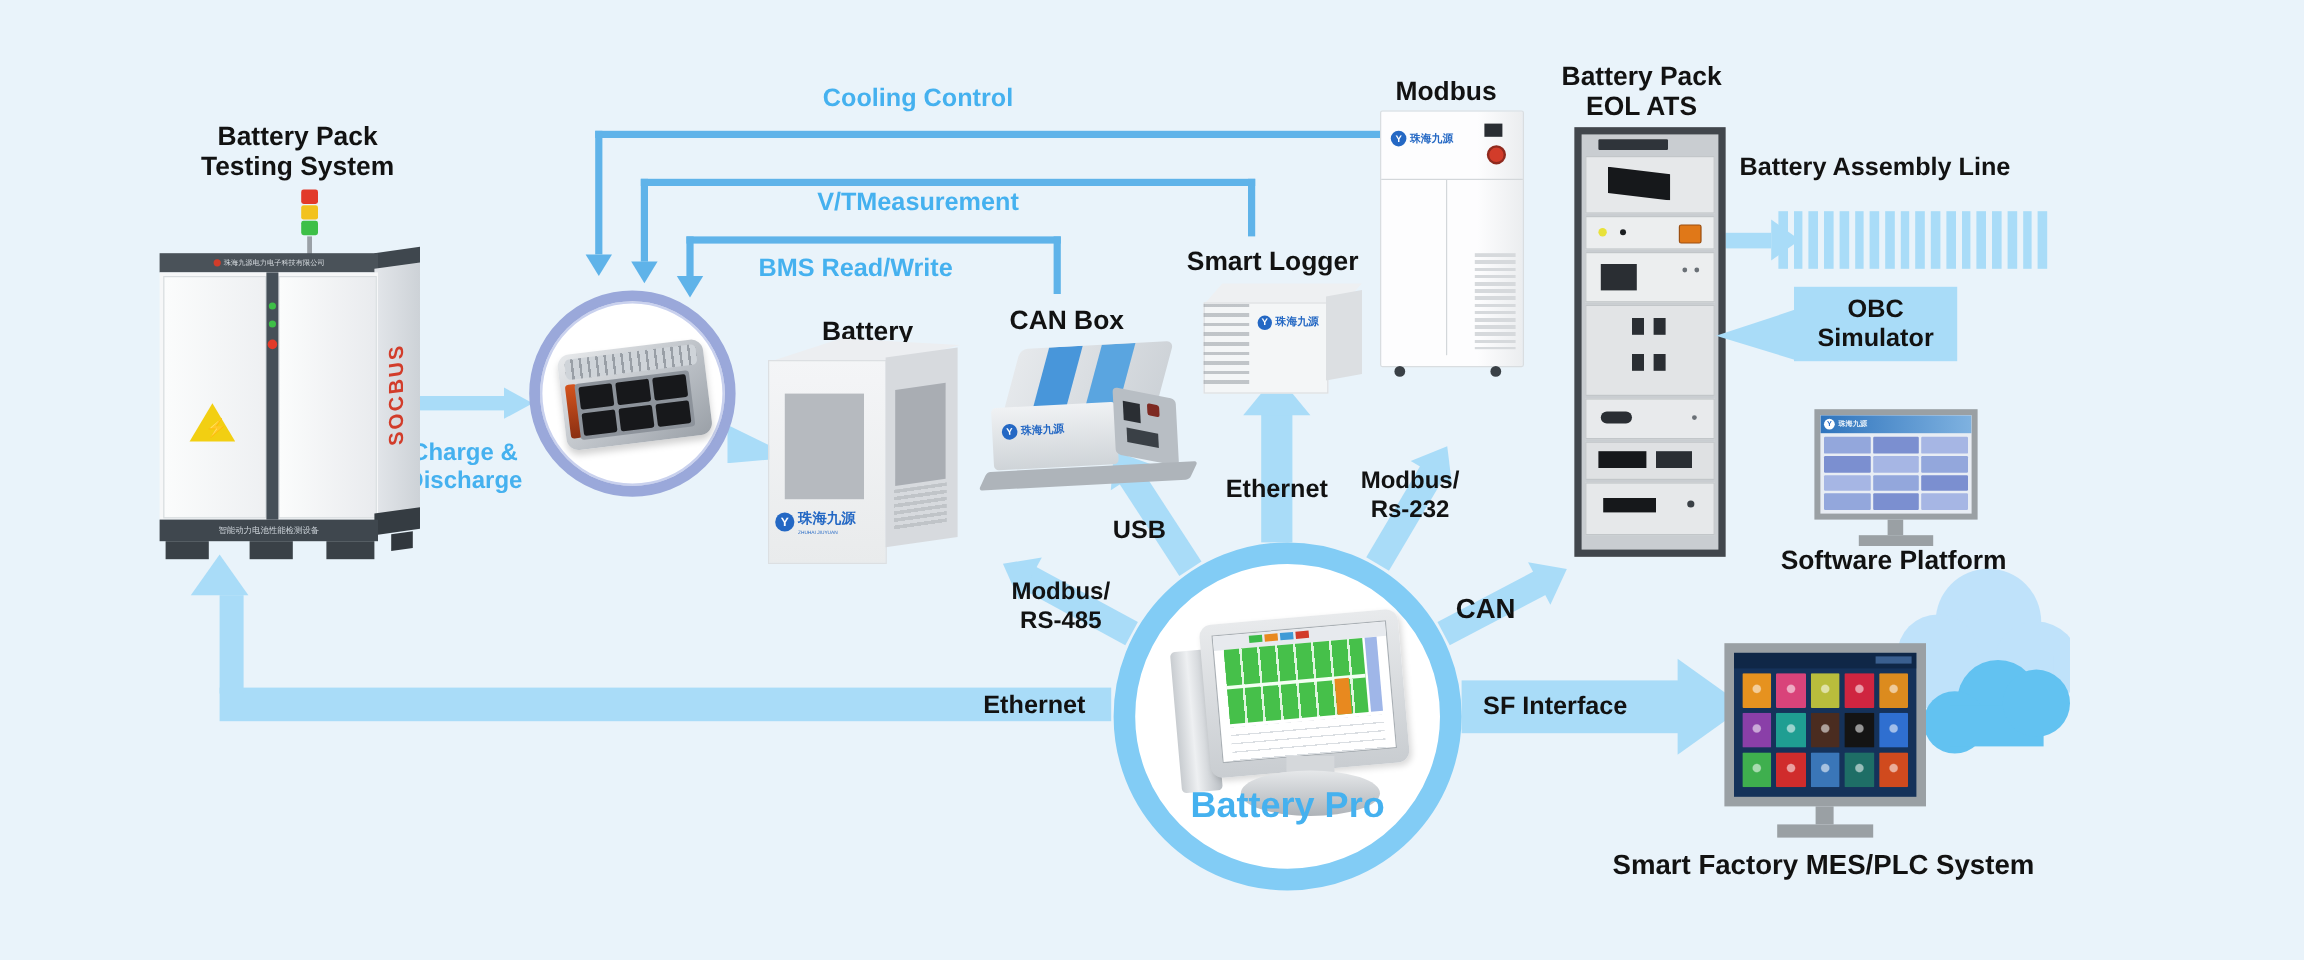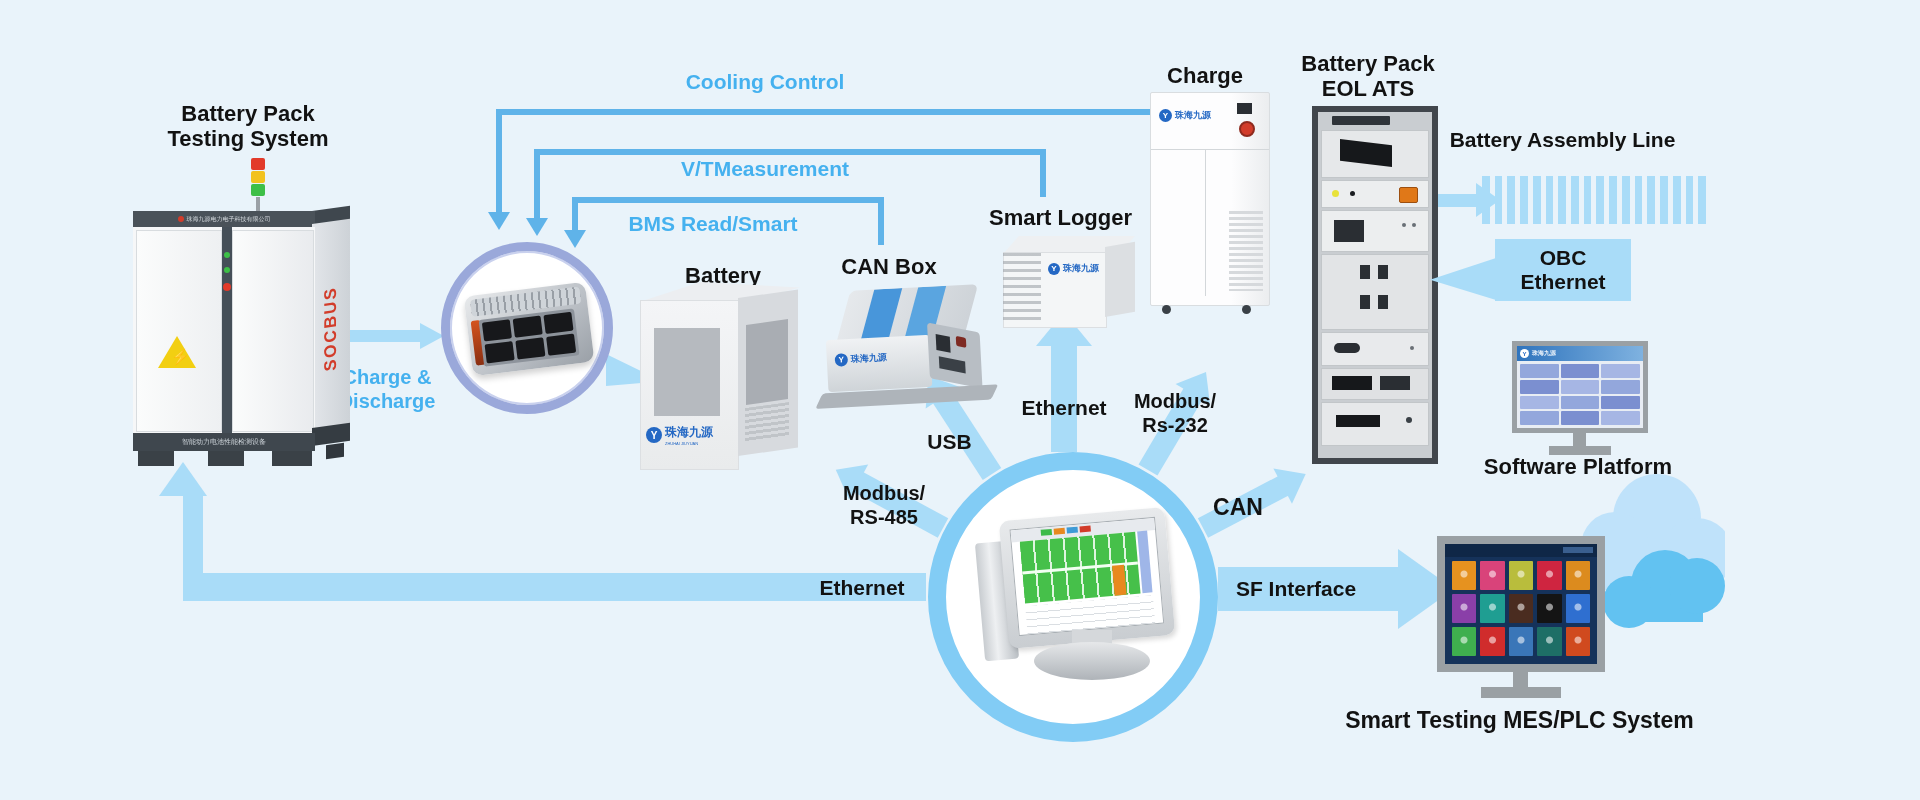--- a/index.html
+++ b/index.html
@@ -99,21 +99,21 @@
   <div class="head-down" style="left:526px;top:218px;"></div>
   <div class="vline" style="left:1040px;top:149px;width:6px;height:48px;"></div>
 
   <div class="hline" style="left:572px;top:197px;width:312px;height:6px;"></div>
   <div class="vline" style="left:572px;top:197px;width:6px;height:33px;"></div>
   <div class="head-down" style="left:564px;top:230px;"></div>
   <div class="vline" style="left:878px;top:197px;width:6px;height:48px;"></div>
 
   <div class="lbl-blue t21" style="left:620px;top:70px;width:290px;">Cooling Control</div>
   <div class="lbl-blue t21" style="left:620px;top:157px;width:290px;">V/TMeasurement</div>
-  <div class="lbl-blue t21" style="left:578px;top:212px;width:270px;">BMS Read/Smart</div>
+  <div class="lbl-blue t21" style="left:578px;top:212px;width:270px;">BMS Read/Write</div>
 
   <div class="band" style="left:342px;top:330px;width:80px;height:12px;"></div>
   <div class="head-left-sm" style="left:320px;top:323px;"></div>
   <div class="head-right-sm" style="left:420px;top:323px;"></div>
   <div class="lbl-blue t20" style="left:328px;top:365px;width:118px;">Charge &amp;
 Discharge</div>
 
   <div class="band" style="left:183px;top:573px;width:743px;height:28px;"></div>
   <div class="band" style="left:183px;top:496px;width:20px;height:82px;"></div>
   <div class="head-up" style="left:159px;top:462px;border-left-width:24px;border-right-width:24px;"></div>
@@ -250,21 +250,21 @@
     <div class="face" style="left:1003px;top:236px;width:132px;height:18px;background:#eef0f2;clip-path:polygon(12% 0,100% 0,88% 100%,0 100%);"></div>
     <div class="face" style="left:1003px;top:252px;width:102px;height:74px;background:#f4f6f7;border:1px solid #dcdfe2;"></div>
     <div class="face" style="left:1003px;top:253px;width:38px;height:72px;background:repeating-linear-gradient(180deg,rgba(150,156,162,.55) 0 3px,transparent 3px 8px);"></div>
     <div class="face" style="left:1105px;top:247px;width:30px;height:70px;background:#dcdfe2;transform:skewY(-10deg);transform-origin:top left;"></div>
     <div class="logo-row" style="left:1048px;top:262px;">
       <span class="logo-dot" style="width:12px;height:12px;font-size:8px;">Y</span>
       <span class="logo-cn" style="font-size:9px;">珠海九源</span>
     </div>
   </div>
 
-  <div class="lbl t22" style="left:1145px;top:63px;width:120px;">Charge</div>
+  <div class="lbl t22" style="left:1145px;top:63px;width:120px;">Modbus</div>
   <div>
     <div class="face" style="left:1150px;top:92px;width:118px;height:212px;background:linear-gradient(90deg,#fdfdfe 68%,#ebedef);border:1px solid #d9dde0;border-radius:2px;">
       <div class="face" style="left:0;top:56px;width:118px;height:1px;background:#d3d7da;"></div>
       <div class="face" style="left:54px;top:57px;width:1px;height:146px;background:#d3d7da;"></div>
       <div class="face" style="left:86px;top:10px;width:15px;height:11px;background:#2a2e33;"></div>
       <div class="dotb" style="left:88px;top:28px;width:12px;height:12px;background:#d23c2a;border:2px solid #8f2a1e;"></div>
       <div class="face" style="left:78px;top:118px;width:34px;height:80px;background:repeating-linear-gradient(180deg,#d6d9dc 0 3px,transparent 3px 6px);"></div>
       <div class="logo-row" style="left:8px;top:16px;">
         <span class="logo-dot" style="width:13px;height:13px;font-size:8px;">Y</span>
         <span class="logo-cn" style="font-size:9px;">珠海九源</span>
@@ -287,20 +287,21 @@
         <div class="bp-grid"></div>
         <div class="bp-rowgap"></div>
         <div class="bp-orange"></div>
         <div class="bp-blue"></div>
         <div class="bp-table"></div>
       </div>
     </div>
     <div class="bp-neck"></div>
     <div class="bp-base"></div>
   </div>
+  <div class="lbl-blue t30" style="left:938px;top:656px;width:270px;">Battery Pro</div>
 
   <div class="lbl t22" style="left:1288px;top:51px;width:160px;">Battery Pack
 EOL ATS</div>
   <div class="rack">
     <div class="face" style="left:14px;top:4px;width:58px;height:9px;background:#2f343a;border-radius:1px;"></div>
     <div class="mod" style="top:18px;height:46px;">
       <div class="face" style="left:18px;top:8px;width:52px;height:28px;background:#16181b;clip-path:polygon(0 0,100% 22%,100% 100%,0 78%);"></div>
     </div>
     <div class="mod" style="top:68px;height:26px;background:#eceeef;">
       <div class="dotb" style="left:10px;top:9px;width:7px;height:7px;background:#e8e23a;"></div>
@@ -350,21 +351,21 @@
       <div class="stripe"></div>
       <div class="stripe"></div>
       <div class="stripe"></div>
       <div class="stripe"></div>
       <div class="stripe"></div>
     </div>
 
   <div class="obc-tail"></div>
   <div class="obc-box">
     <span class="lbl t21" style="position:static;white-space:pre-line;">OBC
-Ethernet</span>
+Simulator</span>
   </div>
 
   <div class="mon" style="left:1512px;top:341px;width:136px;height:92px;">
     <div class="sp-screen">
       <div class="sp-head">
         <span class="logo-dot" style="width:9px;height:9px;font-size:6px;background:#fff;color:#2468c4;">Y</span>
         <span style="font-size:6px;color:#eaf2fa;font-weight:bold;">珠海九源</span>
       </div>
       <div class="sp-grid">
           <div class="sp-cell" style="background-color: rgb(147, 167, 220);"></div>
@@ -416,15 +417,15 @@
           <div class="tile" style="background-color: rgb(63, 175, 78);"></div>
           <div class="tile" style="background-color: rgb(208, 44, 44);"></div>
           <div class="tile" style="background-color: rgb(58, 118, 184);"></div>
           <div class="tile" style="background-color: rgb(30, 110, 102);"></div>
           <div class="tile" style="background-color: rgb(208, 74, 30);"></div>
         </div>
     </div>
   </div>
   <div class="mon-stand" style="left:1513px;top:672px;width:15px;height:15px;"></div>
   <div class="mon-stand" style="left:1481px;top:687px;width:80px;height:11px;"></div>
-  <div class="lbl t23" style="left:1332px;top:707px;width:375px;">Smart Testing MES/PLC System</div>
+  <div class="lbl t23" style="left:1332px;top:707px;width:375px;">Smart Factory MES/PLC System</div>
 
 </div>
 
 </body></html>

